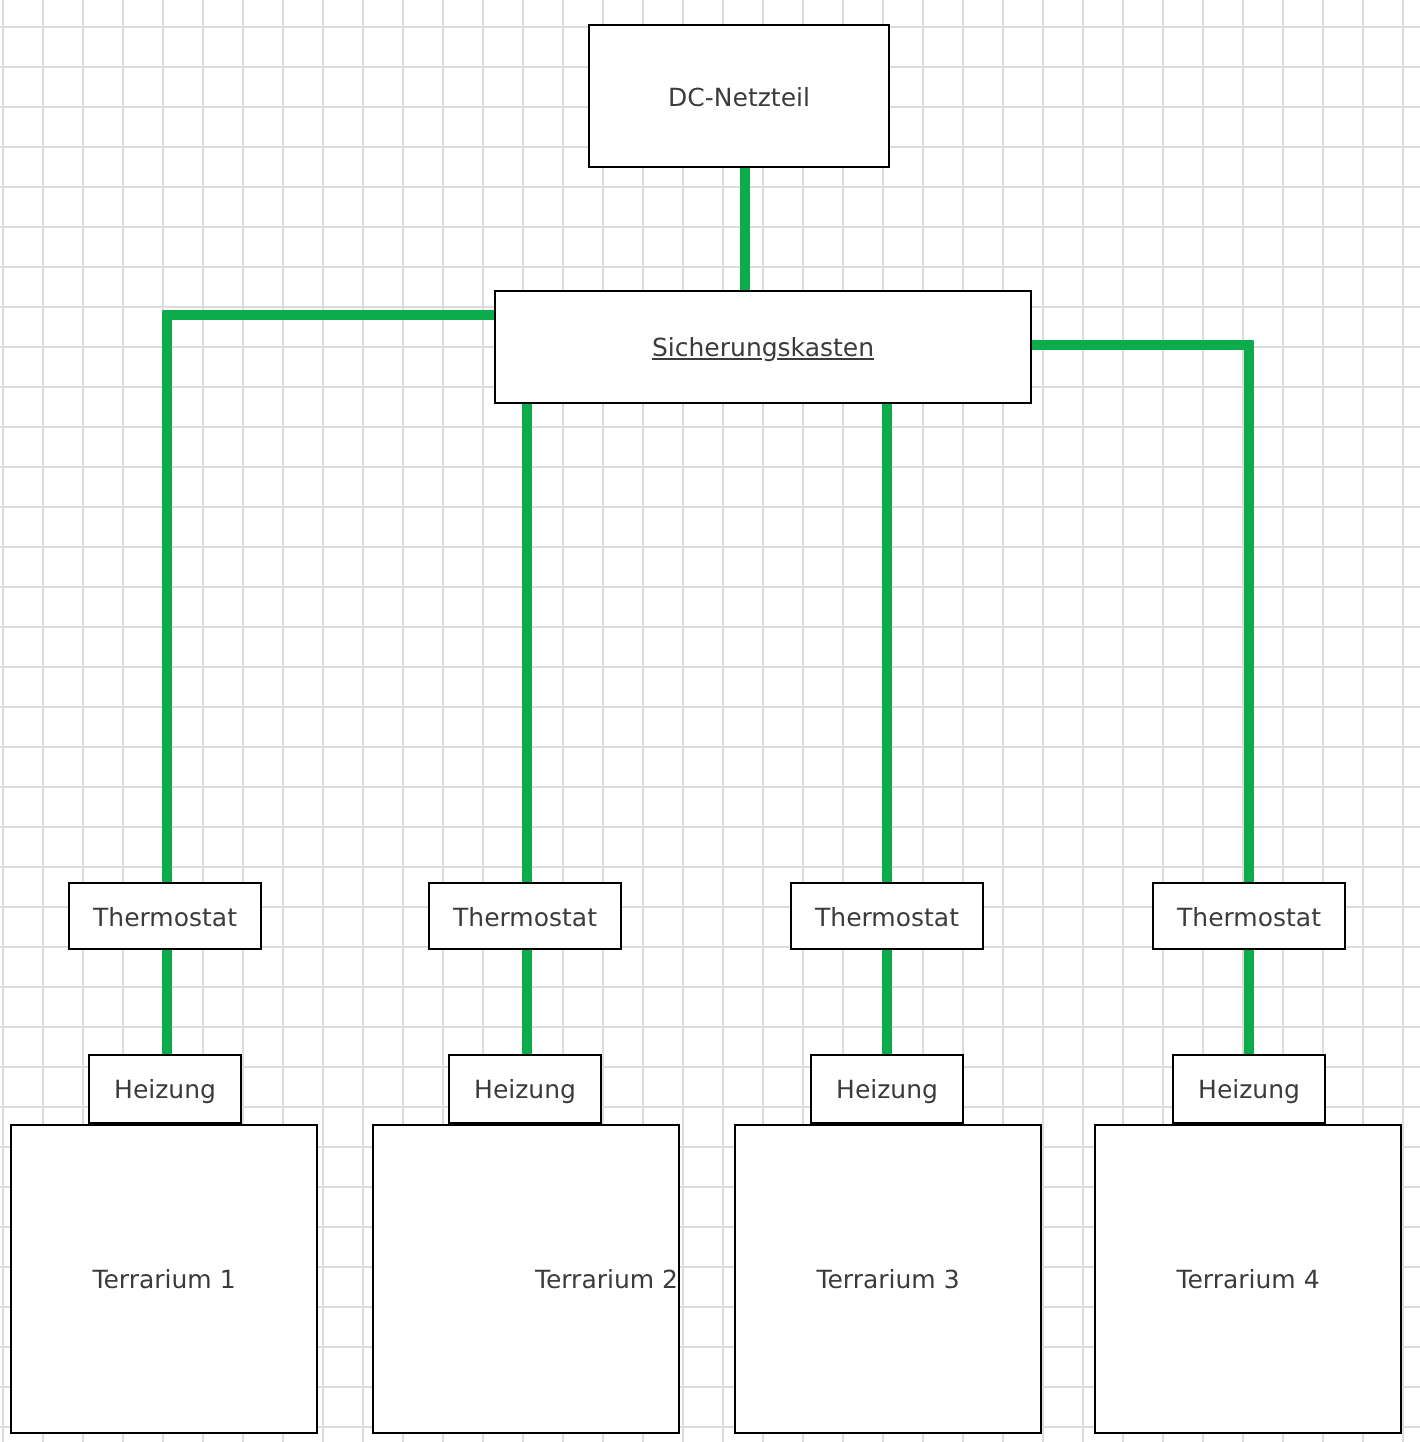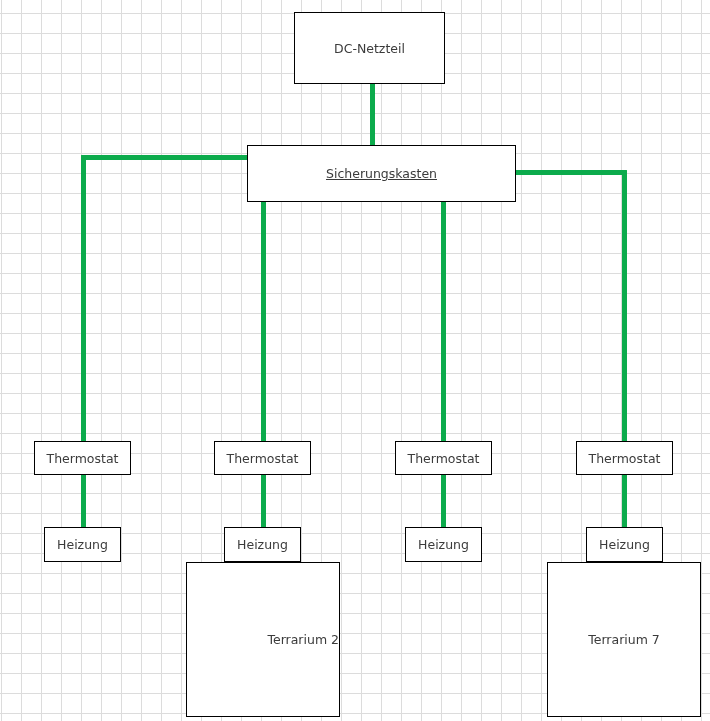--- a/index.html
+++ b/index.html
@@ -96,20 +96,26 @@
   <div class="node" style="left:224px; top:527px; width:77px; height:35px;">
     <span>Heizung</span>
   </div>
   <div class="node" style="left:405px; top:527px; width:77px; height:35px;">
     <span>Heizung</span>
   </div>
   <div class="node" style="left:586px; top:527px; width:77px; height:35px;">
     <span>Heizung</span>
   </div>
 
+  <div class="node big" style="left:5px; top:562px; width:154px; height:155px;">
+    <span>Terrarium 1</span>
+  </div>
   <div class="node big" style="left:186px; top:562px; width:154px; height:155px;justify-content:flex-end;">
     <span>Terrarium 2</span>
   </div>
+  <div class="node big" style="left:367px; top:562px; width:154px; height:155px;">
+    <span>Terrarium 3</span>
+  </div>
   <div class="node big" style="left:547px; top:562px; width:154px; height:155px;">
-    <span>Terrarium 7</span>
+    <span>Terrarium 4</span>
   </div>
 
 </div>
 
 </body></html>

